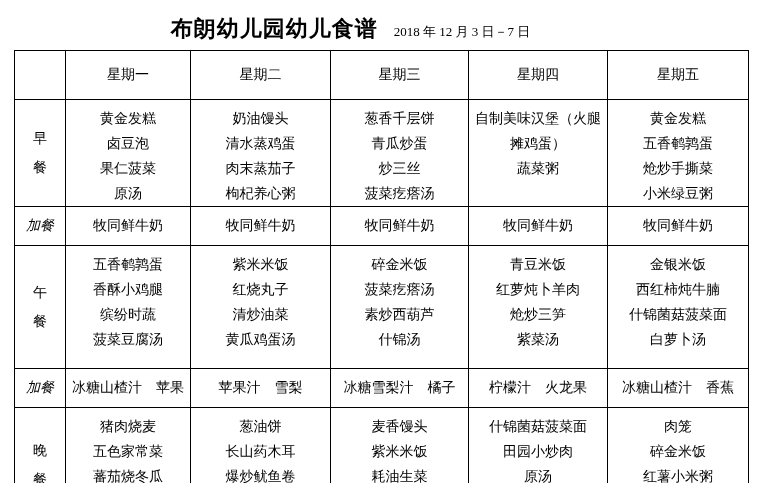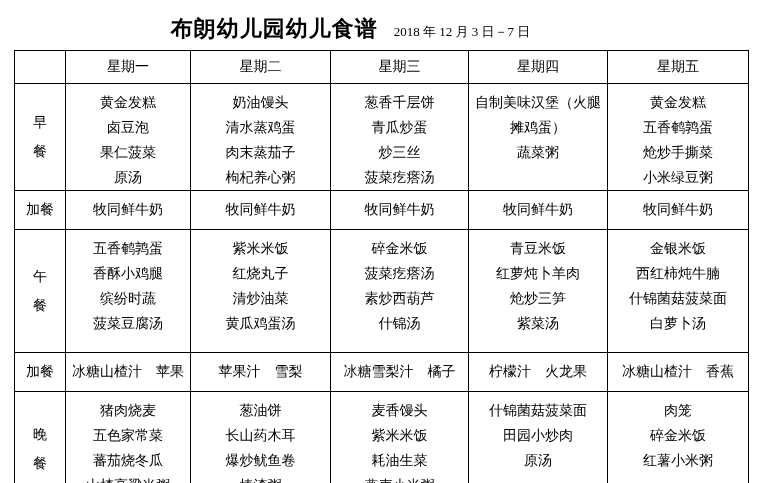--- a/index.html
+++ b/index.html
@@ -32,37 +32,37 @@
     margin-top: 6px;
     width: 734px;
   }
   table.menu td, table.menu th {
     border: 1px solid #000;
     font-weight: normal;
     font-size: 14px;
     text-align: center;
     overflow: hidden;
   }
-  tr.tr-header   { height: 33px; padding-left: 48px; }
+  tr.tr-header   { height: 49px; padding-left: 48px; }
   tr.tr-breakfast{ height: 102px; }
   tr.tr-snack1   { height: 27px; }
   tr.tr-lunch    { height: 123px; }
   tr.tr-snack2   { height: 33px; }
   tr.tr-dinner   { height: 115px; }
   th.day-header { font-size: 15px; vertical-align: middle; }
   td.meal-cell {
     vertical-align: top;
     padding-top: 6px;
   }
   td.meal-cell .line { line-height: 25px; white-space: nowrap; }
   td.snack-cell { vertical-align: middle; }
   td.snack-cell .line { line-height: 20px; white-space: nowrap; }
   td.row-label { vertical-align: middle; font-size: 14px; }
   td.row-label .line { line-height: 16px; margin: 13px 0; }
-  td.row-label.single .line { margin: 11px; }
+  td.row-label.single .line { margin: 11px; font-style: italic; }
 </style>
 </head>
 <body>
 
 <div class="page-header">
   <span class="doc-title">布朗幼儿园幼儿食谱</span><span class="doc-date">2018 年 12 月 3 日－7 日</span>
 </div>
 
 <table class="menu">
   <colgroup>

